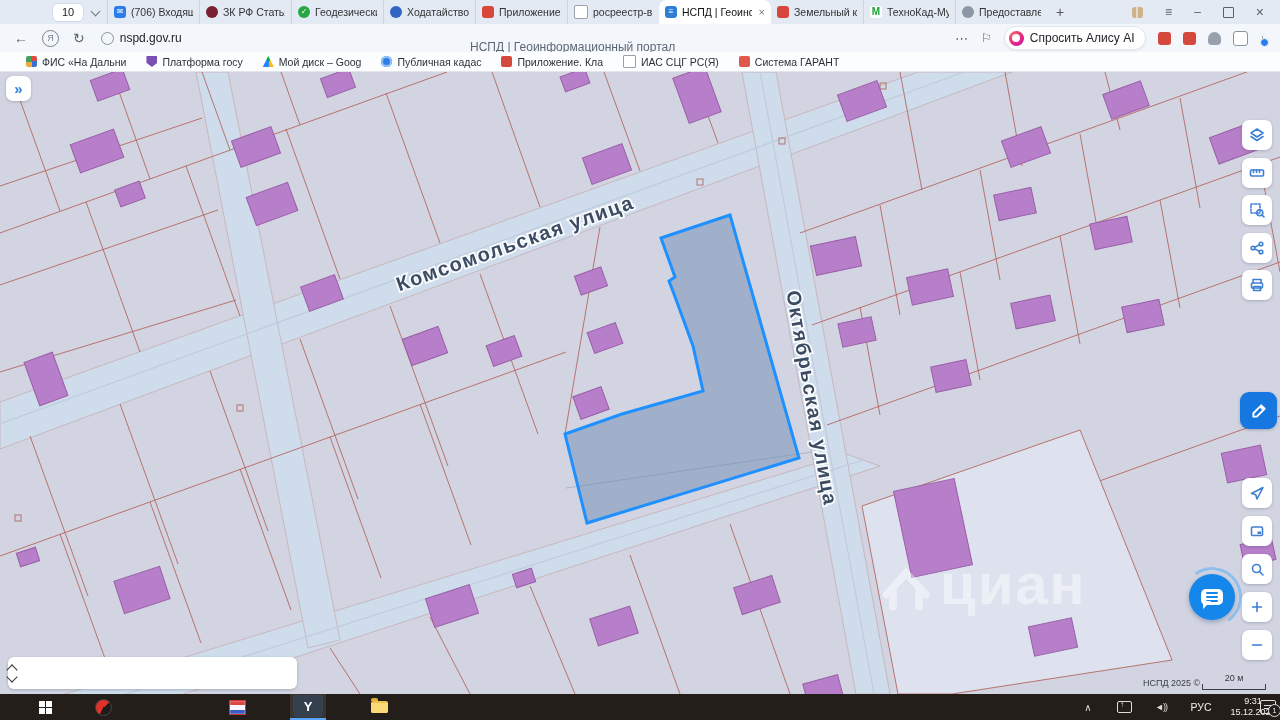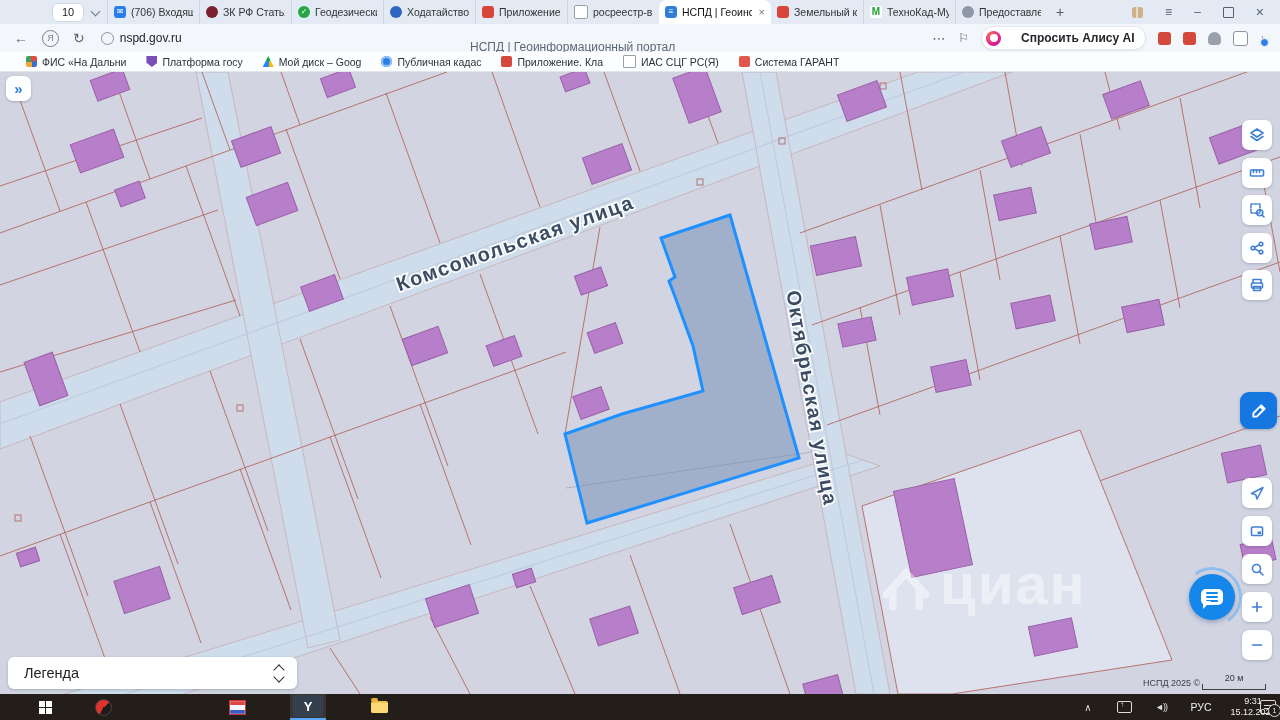--- a/index.html
+++ b/index.html
@@ -36,22 +36,22 @@
   #addrbar{position:absolute;left:0;top:24px;width:1280px;height:28px;background:#f3f6fa;display:flex;align-items:center;}
   .navico{color:#5a6470;font-size:14px;margin-left:14px;}
   .ycirc{width:15px;height:15px;border:1.4px solid #77818d;border-radius:50%;font-size:9px;color:#77818d;
     display:flex;align-items:center;justify-content:center;margin-left:14px;}
   .lockico{width:11px;height:11px;border:1.4px solid #8a93a0;border-radius:50%;margin-left:16px;}
   .url{font-size:12px;color:#1c1e22;margin-left:6px;}
   .pagetitle{position:absolute;left:470px;top:9px;height:28px;display:flex;align-items:center;font-size:12px;color:#5d6877;}
   .addr-right{margin-left:auto;display:flex;align-items:center;gap:12px;padding-right:14px;}
   .dots{color:#5a6470;font-size:13px;letter-spacing:1px;}
   .flag{color:#5a6470;font-size:12px;}
-  .alice{display:flex;align-items:center;gap:20px;background:#fff;border:1px solid #e3e7ee;border-radius:13px;
-    height:22px;padding:0 10px 0 4px;font-size:12px;color:#23262b;box-shadow:0 1px 2px rgba(40,60,90,.08);font-weight:bold;}
+  .alice{display:flex;align-items:center;gap:6px;background:#fff;border:1px solid #e3e7ee;border-radius:13px;
+    height:22px;padding:0 10px 0 4px;font-size:12px;color:#23262b;box-shadow:0 1px 2px rgba(40,60,90,.08);}
   .alice .orb{width:15px;height:15px;border-radius:50%;background:radial-gradient(circle at 34% 30%,#ff6a5e,#e0218a 60%,#a01bd8);
     box-shadow:inset 0 0 0 3.2px #fff0;position:relative;}
   .alice .orb::after{content:"";position:absolute;inset:3.5px;border-radius:50%;background:#fff;}
   .ext{width:13px;height:13px;border-radius:3px;}
   .ext.r{background:#d5483c;}
   .ext.g{background:#98a1ab;border-radius:50% 50% 4px 4px;}
   .ext.o{border:1.4px solid #8a93a0;background:#fff;}
   .dl{position:relative;color:#55606e;font-size:13px;font-weight:bold;}
   .dl::after{content:"";position:absolute;right:-3px;bottom:-1px;width:7px;height:7px;border-radius:50%;background:#2b7de9;border:1.5px solid #f3f6fa;}
   #bookmarks{position:absolute;left:0;top:52px;width:1280px;height:20px;background:#fcfdfe;border-bottom:1px solid #e2e6eb;
@@ -403,21 +403,20 @@
   <div class="watermark">
     <div class="wm-row">
       <svg width="52" height="48" viewBox="0 0 44 44">
         <path d="M4 30 L22 10 L40 30 M10 25 V42 M34 25 V42" stroke="rgba(255,255,255,.45)" stroke-width="7" fill="none" stroke-linecap="round"></path>
       </svg>
       <span class="wm-brand">циан</span>
     </div>
   </div>
 
   <div class="legend">
-    <span class="txt">Легенда</span>
     <span class="updown">
         <span class="cv up"></span>
         <span class="cv dn"></span>
       </span>
   </div>
 
   <div class="attrib">НСПД 2025 ©</div>
   <div class="scalewrap">
     <span>20 м</span>
     <div class="scaleline"></div>

